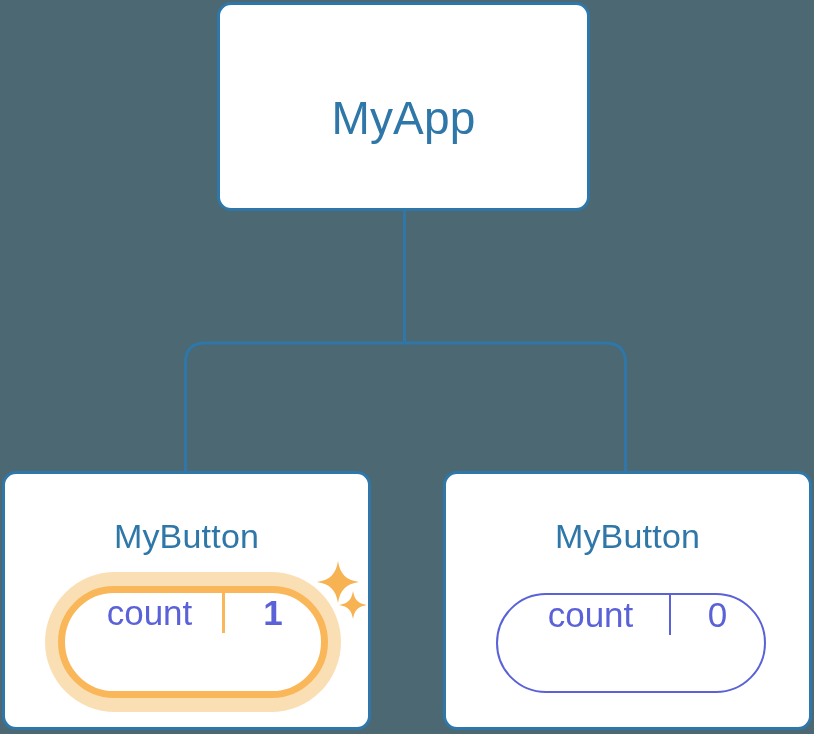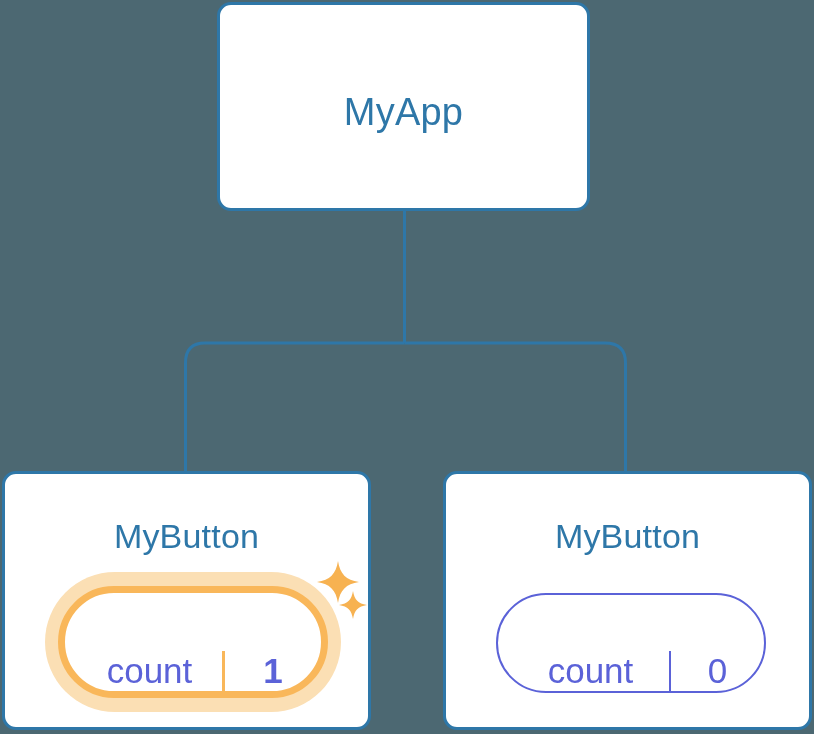--- a/index.html
+++ b/index.html
@@ -46,21 +46,21 @@
   }
 
   #node-myapp {
     left: 217px;
     top: 2px;
     width: 373px;
     height: 209px;
   }
   #node-myapp .node-title {
     top: 86px;
-    font-size: 38px;
+    font-size: 46px;
     letter-spacing: 0.2px;
   }
 
   #node-mybutton-left {
     left: 2px;
     top: 471px;
     width: 369px;
     height: 259px;
   }
   #node-mybutton-right {
@@ -77,21 +77,21 @@
   }
 
   
   .state-pill-wrap {
     position: absolute;
   }
   .state-pill {
     position: absolute;
     box-sizing: border-box;
     display: flex;
-    align-items: flex-end;
+    align-items: flex-start;
     background: #ffffff;
   }
   .pill-key, .pill-val {
     display: flex;
     align-items: center;
     justify-content: center;
     box-sizing: border-box;
   }
 
   

